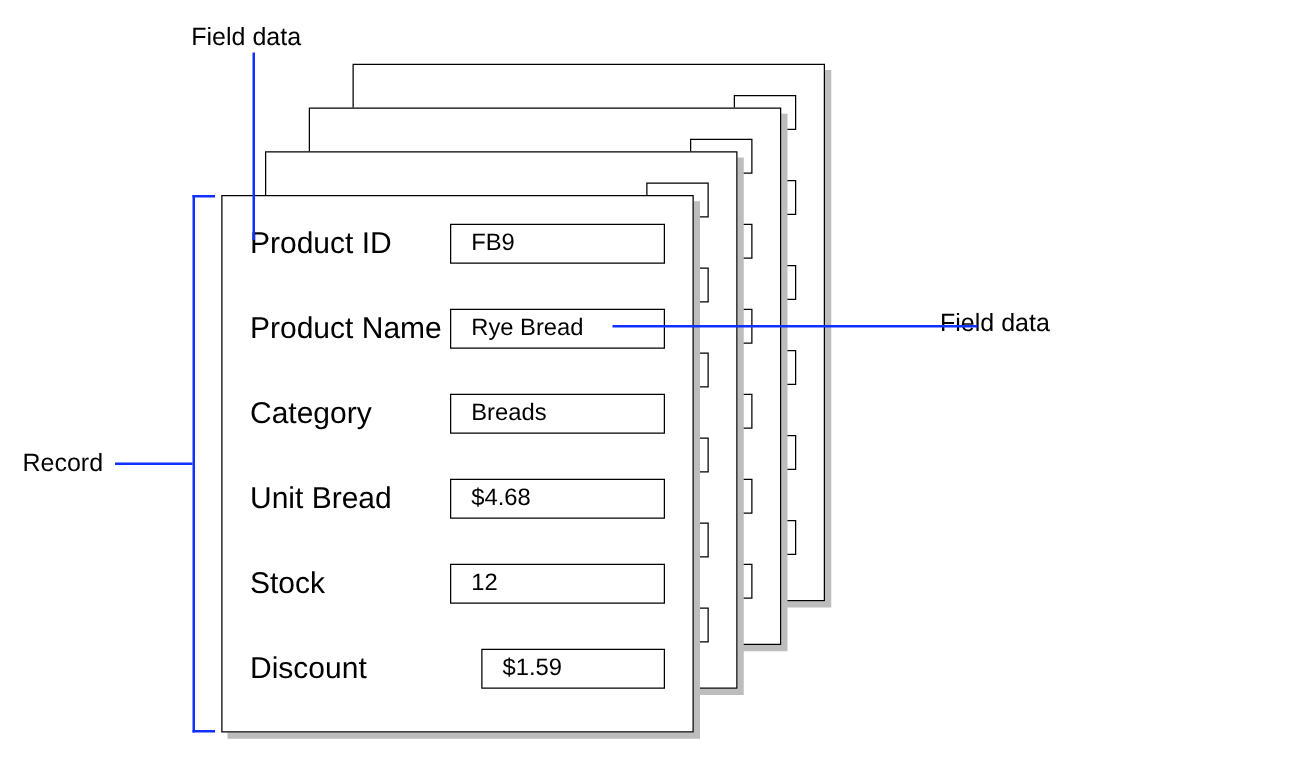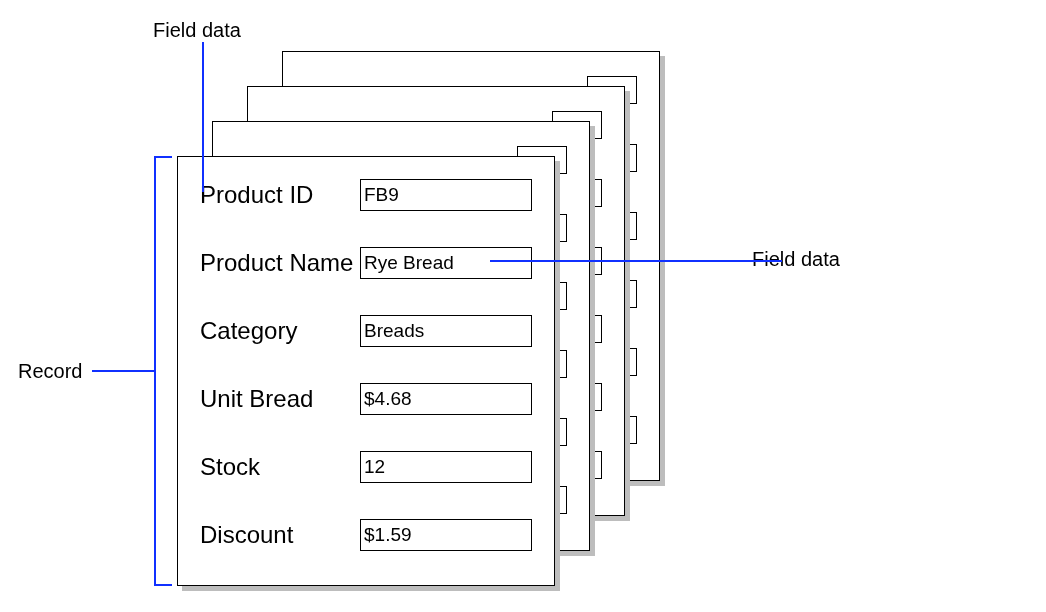--- a/index.html
+++ b/index.html
@@ -29,21 +29,21 @@
   .lbl {
     width: 160px;
     font-size: 24px;
     color: #000;
   }
   .val {
     flex: 1;
     border: 1px solid #000;
     height: 32px;
     line-height: 30px;
-    padding: 0 3px;
+    padding: 0 16px;
     font-size: 19px;
     color: #000;
   }
   .back-row {
     position: absolute;
     border: 1px solid #000;
     height: 28px;
     background: #fff;
   }
   .anno {
@@ -103,21 +103,21 @@
       <div class="val">Rye Bread</div>
     </div>
     <div class="row" style="top:226px;">
       <div class="lbl">Unit Bread</div>
       <div class="val">$4.68</div>
     </div>
     <div class="row" style="top:294px;">
       <div class="lbl">Stock</div>
       <div class="val">12</div>
     </div>
-    <div class="row" style="top:362px;">
+    <div class="row" style="top:362px;gap:25px;">
       <div class="lbl">Discount</div>
       <div class="val">$1.59</div>
     </div>
   </div>
 
   <div class="anno" style="left:153px; top:19px;">Field data</div>
   <div class="anno" style="left:18px; top:360px;">Record</div>
   <div class="anno" style="left:752px; top:248px;">Field data</div>
 
   <div class="line" style="left:202px; top:42px; width:2px; height:150px;"></div>

